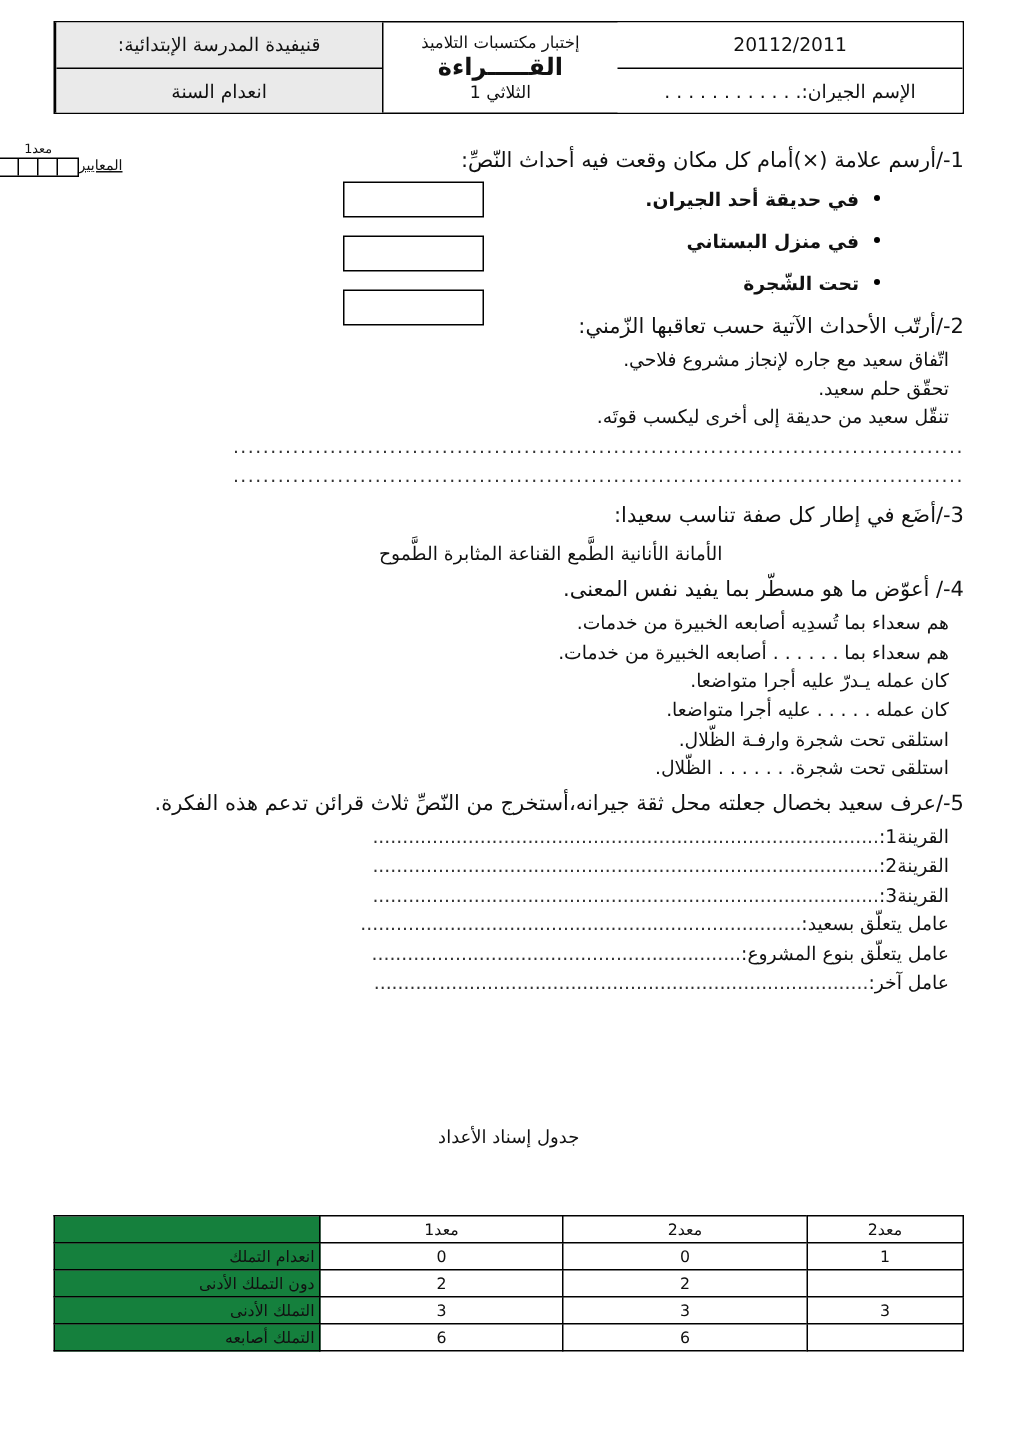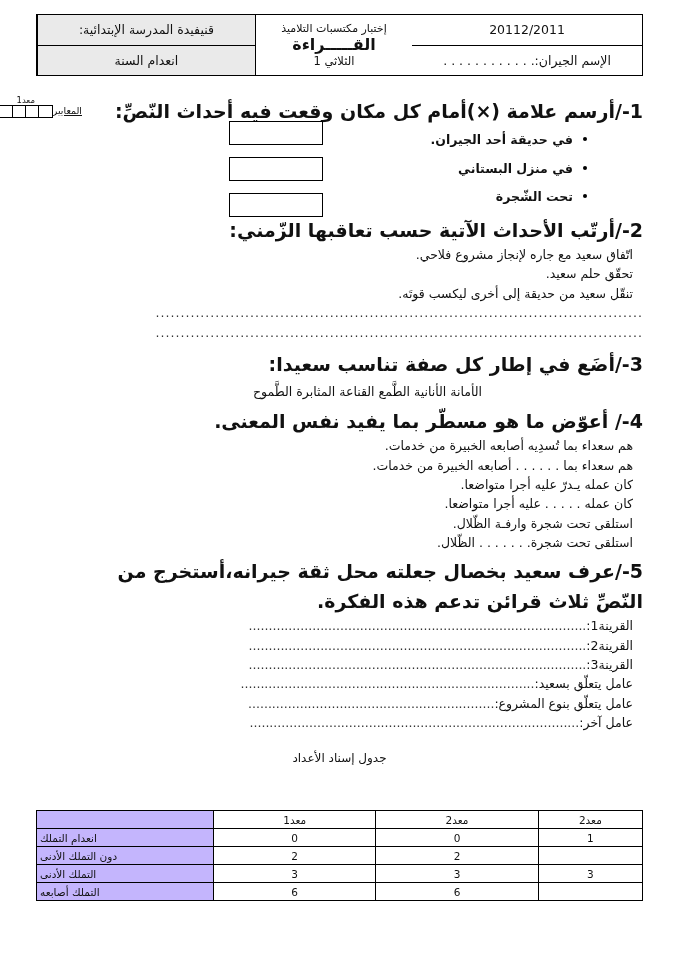--- a/index.html
+++ b/index.html
@@ -47,41 +47,41 @@
   .crit-boxes div{flex:1;border-left:1px solid #000;}
   .crit-boxes div:last-child{border-left:none;}
   .spacer-lg{height:26px;}
 
   
   .body{
     position:absolute;top:92px;right:36px;left:92px;
     font-size:12.5px;line-height:1.55;
     text-align:right;
   }
-  .q{font-weight:bold;font-size:19px;margin-top:5px;}
+  .q{font-weight:normal;font-size:14px;margin-top:5px;}
   .bullets{margin:4px 70px 0 0;padding:0;list-style:none;}
   .bullets li{font-weight:bold;font-size:12.5px;margin-bottom:9px;position:relative;}
   .bullets li::before{
     content:"";position:absolute;right:-14px;top:7px;width:4px;height:4px;background:#000;border-radius:50%;
   }
   .answer-boxes{position:absolute;right:320px;top:24px;}
   .abox{width:92px;height:22px;border:1px solid #000;margin-bottom:12px;background:#fff;}
   .sub{margin-right:10px;font-size:12.5px;}
   .dots{font-size:12.5px;letter-spacing:1px;color:#333;}
   .qualities{text-align:center;font-size:12.5px;margin:3px 20px 0 20px;letter-spacing:2px;}
   .small-gap{height:3px;}
 
   
   .tbl-title{position:absolute;top:751px;width:679px;text-align:center;font-size:12px;}
   table.grid{
     position:absolute;top:810px;left:36px;
     border-collapse:collapse;width:607px;font-size:10.5px;
   }
   table.grid td{border:1px solid #000;height:17px;text-align:center;padding:0 3px;}
-  table.grid td.label{background:#c4b5fd;text-align:left;width:175px;}
+  table.grid td.label{background:#15803d;text-align:right;width:175px;}
   table.grid td.blank{background:#fff;}
 </style>
 </head>
 <body>
 
 <div class="page">
 
   <div class="header">
     <div class="hcell right">
       <div class="hrow top gray">

